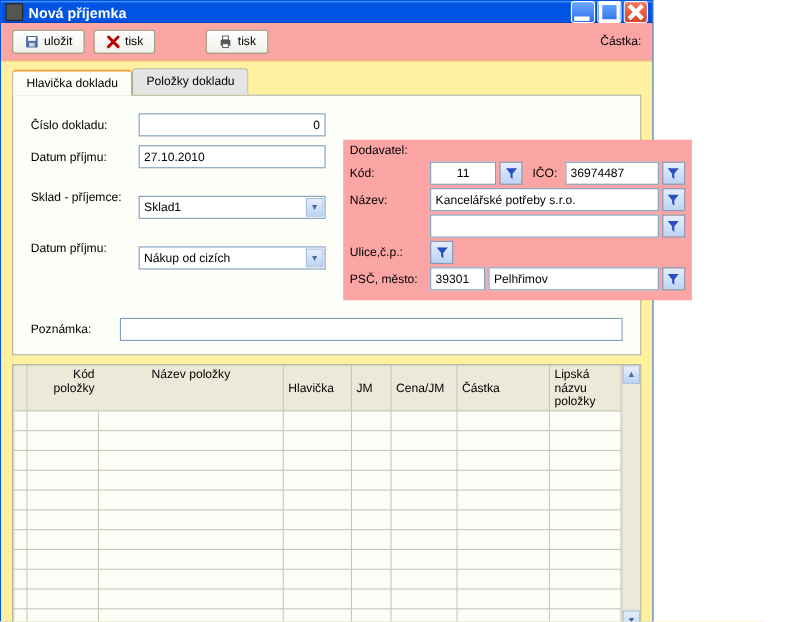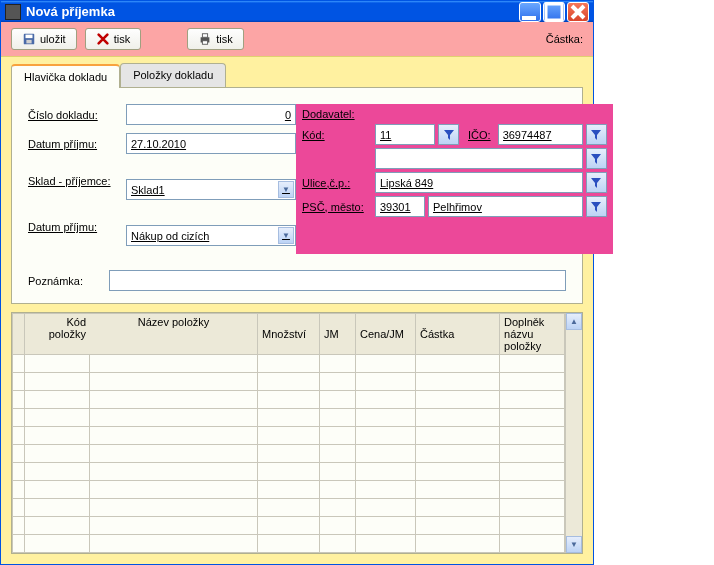--- a/index.html
+++ b/index.html
@@ -121,21 +121,21 @@
   }
   .tab-panel {
     background: #fdfef8;
     border: 1px solid #b0b090;
     padding: 16px 16px 12px 16px;
     position: relative;
     top: 0px;
   }
   .panel-grid {
     display: flex;
-    text-decoration: underline;
+    gap: 16px;
   }
   .form-col { flex: 1; }
   .form-row {
     display: flex;
     align-items: center;
     margin-bottom: 8px;
   }
   .form-label {
     width: 98px;
     text-align: left;
@@ -165,37 +165,38 @@
     width: 16px; height: 17px;
     background: linear-gradient(#e6eefc, #bcd3f5);
     border: 1px solid #a6bde0;
     display: flex;
     align-items: center;
     justify-content: center;
     color: #4b6a9b;
     font-size: 8px;
   }
   .supplier-area {
-    background: #ec4899;
+    background: #fca5a5;
     padding: 4px 6px 6px 6px;
+    margin-top: 24px;
   }
   .supplier-title { margin-bottom: 4px; }
   .sup-row { display: flex; align-items: center; margin-bottom: 3px; gap: 3px; }
   .sup-label { width: 70px; }
   .filter-btn {
     width: 21px; height: 21px;
     background: linear-gradient(#e6eefc, #bcd3f5);
     border: 1px solid #7f9db9;
     display: flex;
     align-items: center;
     justify-content: center;
     cursor: pointer;
   }
   .filter-btn svg { width: 12px; height: 12px; }
-  .kod-input { width: 60px; text-align: left; }
+  .kod-input { width: 60px; text-align: center; }
   .ico-label { margin: 0 4px 0 6px; }
   .ico-input { width: 85px; }
   .nazev-input { flex: 1; }
   .ulice-input { flex: 1; }
   .psc-input { width: 50px; }
   .mesto-input { flex: 1; }
 
   .note-row {
     display: flex;
     align-items: center;
@@ -372,31 +373,39 @@
               </div>
               <span class="ico-label">IČO:</span>
               <input class="text-input ico-input" value="36974487" style="">
               <div class="filter-btn">
                 <svg viewBox="0 0 12 12">
                     <path d="M1 1 L11 1 L7 6 L7 11 L5 9 L5 6 Z" fill="#2a4fbf"></path>
                   </svg>
               </div>
             </div>
             <div class="sup-row">
+              <span class="sup-label">Název:</span>
+              <input class="text-input nazev-input" value="Kancelářské potřeby s.r.o." style="">
+              <div class="filter-btn">
+                <svg viewBox="0 0 12 12">
+                    <path d="M1 1 L11 1 L7 6 L7 11 L5 9 L5 6 Z" fill="#2a4fbf"></path>
+                  </svg>
+              </div>
+            </div>
+            <div class="sup-row">
               <span class="sup-label"></span>
               <input class="text-input nazev-input" value="" style="">
               <div class="filter-btn">
                 <svg viewBox="0 0 12 12">
                     <path d="M1 1 L11 1 L7 6 L7 11 L5 9 L5 6 Z" fill="#2a4fbf"></path>
                   </svg>
               </div>
             </div>
             <div class="sup-row">
               <span class="sup-label">Ulice,č.p.:</span>
-              <input class="text-input ulice-input" value="Lipská 849" style="">
               <div class="filter-btn">
                 <svg viewBox="0 0 12 12">
                     <path d="M1 1 L11 1 L7 6 L7 11 L5 9 L5 6 Z" fill="#2a4fbf"></path>
                   </svg>
               </div>
             </div>
             <div class="sup-row">
               <span class="sup-label">PSČ, město:</span>
               <input class="text-input psc-input" value="39301" style="">
               <input class="text-input mesto-input" value="Pelhřimov" style="">
@@ -432,25 +441,25 @@
             </colgroup>
             <thead>
               <tr>
                 <th></th>
                 <th colspan="2" style="padding:0;border:1px solid #c9c7ba;">
                   <div style="display:flex;height:100%;">
                     <div style="width:65px;padding:2px 4px;text-align:right;">Kód položky</div>
                     <div style="flex:1;padding:2px 4px;text-align:center;">Název položky</div>
                   </div>
                 </th>
-                <th>Množství</th>
+                <th>Hlavička</th>
                 <th>JM</th>
                 <th>Cena/JM</th>
                 <th>Částka</th>
-                <th>Doplněk názvu položky</th>
+                <th>Lipská názvu položky</th>
               </tr>
             </thead>
             <tbody>
               <tr>
                   <td></td>
                   <td></td>
                   <td></td>
                   <td></td>
                   <td></td>
                   <td></td>

